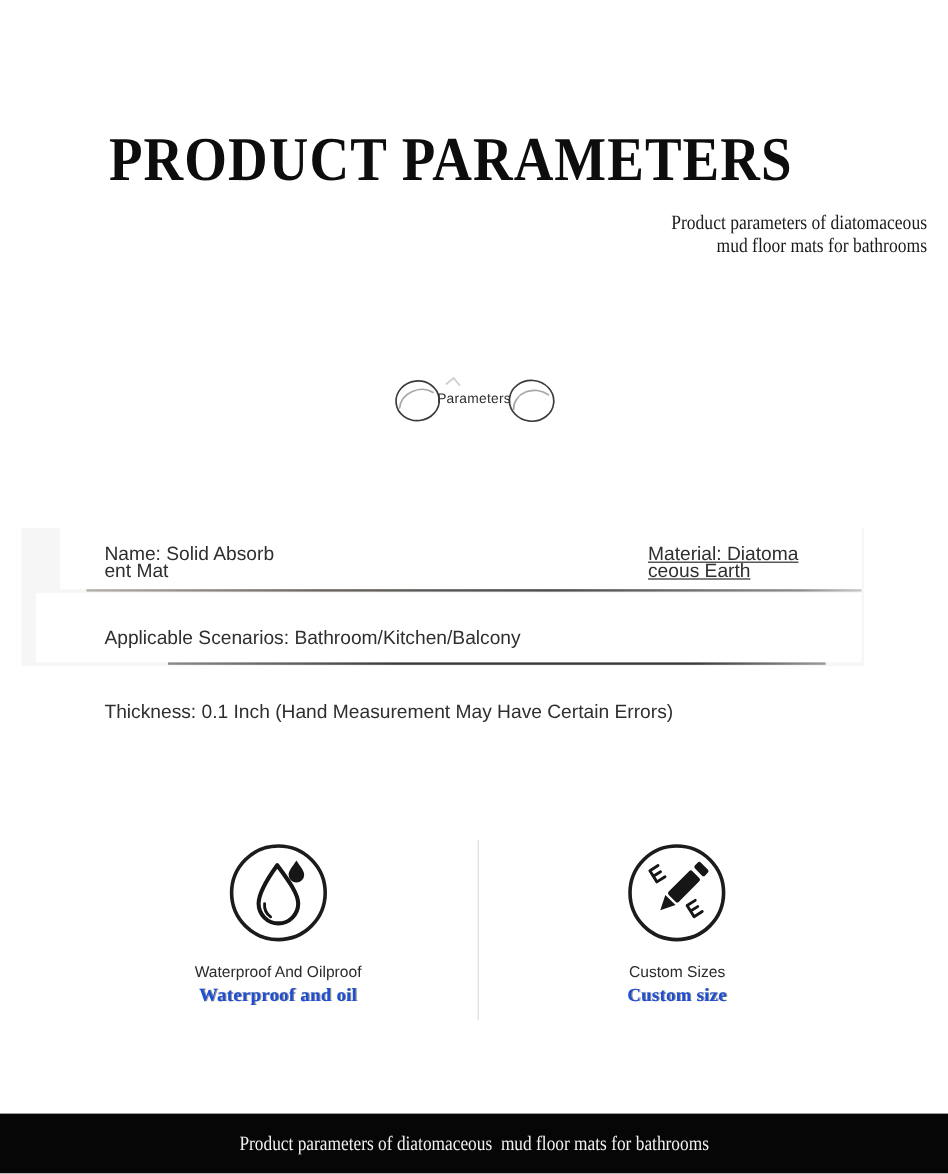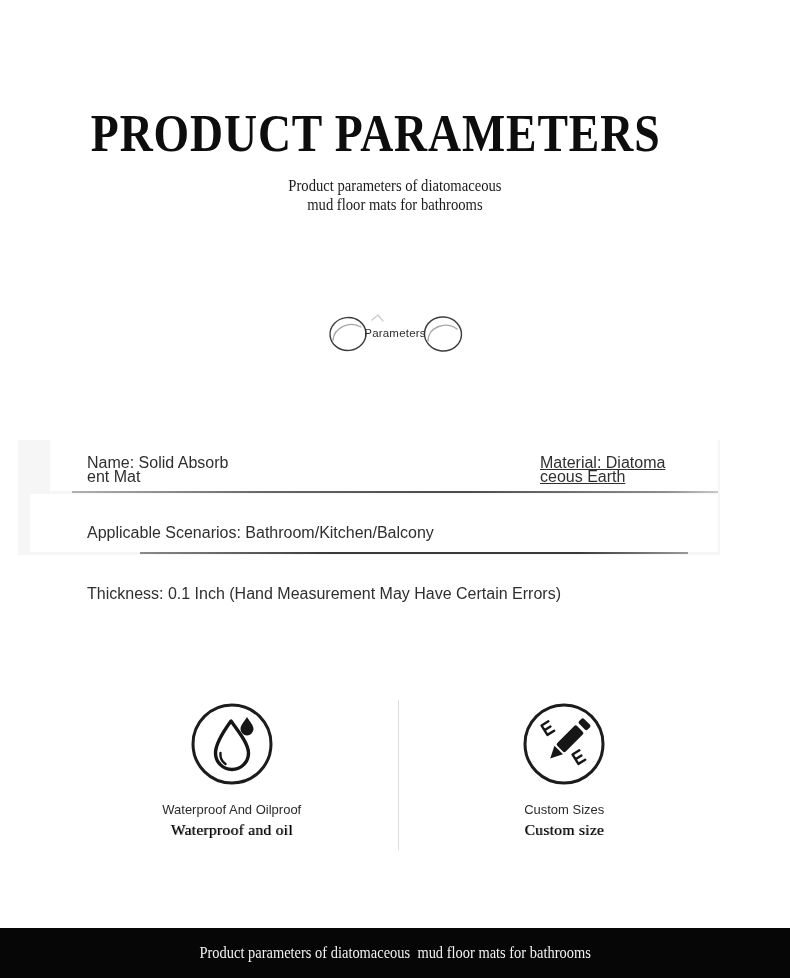--- a/index.html
+++ b/index.html
@@ -9,21 +9,21 @@
   }
   .abs{position:absolute;}
 
   
   .title-wrap{top:104px;left:0;width:751px;text-align:center;}
   .title-text{
     display:inline-block;font-family:"Liberation Serif", serif;font-weight:700;
     font-size:52px;color:#0d0d0d;letter-spacing:1px;transform:scaleX(0.88);
     transform-origin:center;white-space:nowrap;
   }
-  .subtitle-wrap{top:176px;left:0;width:790px;text-align:center;}
+  .subtitle-wrap{top:176px;left:0;width:790px;text-align:right;}
   .subtitle-text{
     display:inline-block;font-family:"Liberation Serif", serif;font-size:17px;
     line-height:19px;color:#1a1a1a;transform:scaleX(0.86);transform-origin:center;
     white-space:pre-line;
   }
 
   
   .decoration{top:308px;left:315px;width:160px;height:52px;text-decoration:underline;}
   .decoration svg{position:absolute;top:0;left:0;}
   .decoration-label{
@@ -62,22 +62,22 @@
     padding-top:2px;
   }
   .feature + .feature{border-left:1px solid #ddd;}
   .feature-icon{width:84px;height:84px;}
   .feature-label{
     margin-top:16px;font-size:13px;color:#2b2b2b;white-space:nowrap;
   }
   .feature:nth-child(4) .feature-label{font-size:15px;margin-top:14px;font-weight:bold;}
   .feature-ghost{
     margin-top:4px;font-family:"Liberation Serif", serif;font-size:15.5px;
-    color:#000000;letter-spacing:0.3px;white-space:nowrap;
-    filter:blur(0.4px);text-shadow:1px 0 0 rgba(45,45,45,0.55);
+    color:#1d4ed8;letter-spacing:0.3px;white-space:nowrap;
+    filter:blur(0.4px);text-shadow:1px 0 0 rgba(45,45,45,0.55);font-weight:bold;
   }
 
   
   .footer{
     top:928px;left:0;width:790px;height:50px;display:flex;
     align-items:center;justify-content:center;
   }
   .footer-text{
     display:inline-block;font-family:"Liberation Serif", serif;font-size:17px;
     transform:scaleX(0.85);transform-origin:center;white-space:pre;

